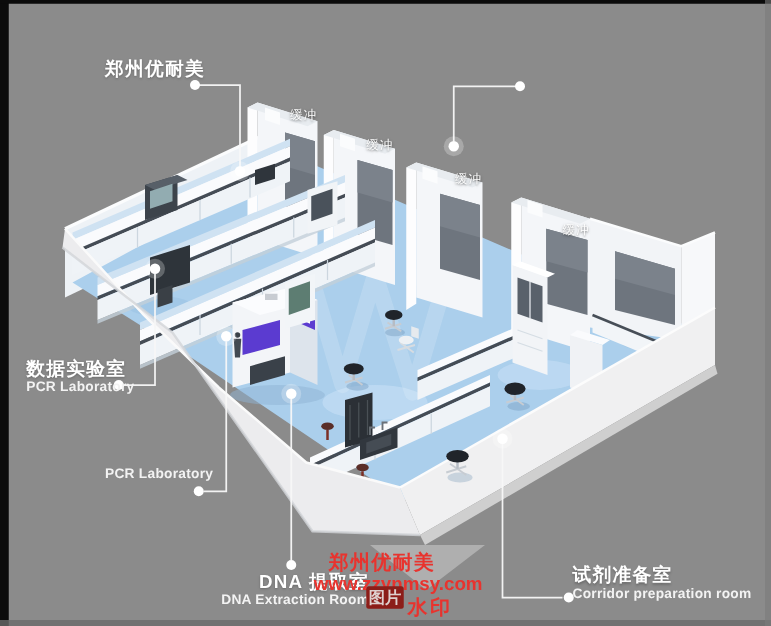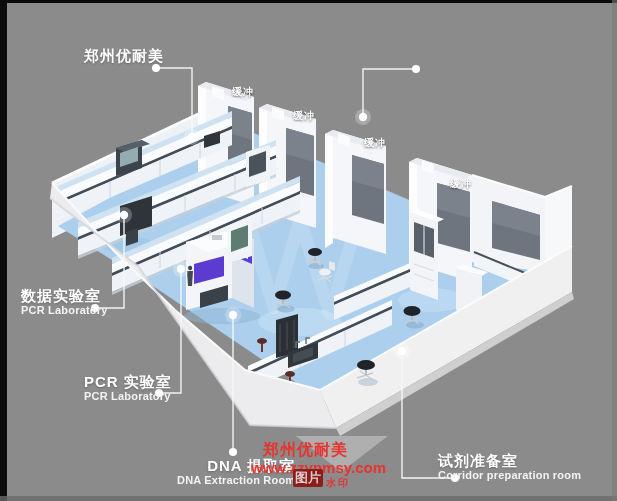--- a/index.html
+++ b/index.html
@@ -16,31 +16,31 @@
   .stage{position:relative;width:617px;height:501px;background:var(--background);overflow:hidden;}
   .stage svg{position:absolute;left:0;top:0;z-index:0;}
 
   
   .callout{position:absolute;z-index:2;color:var(--text-white);line-height:1.15;white-space:nowrap;}
   .callout .zh{font-size:15px;font-weight:bold;letter-spacing:1px;text-shadow:0 1px 2px rgba(0,0,0,.25);}
   .callout .en{font-size:11px;font-weight:bold;color:#f3f3f3;letter-spacing:.2px;}
 
   
   .buffer-tag{position:absolute;z-index:2;transform:translate(-50%,-50%);
-    color:var(--text-white);font-size:10px;font-weight:bold;letter-spacing:1px;
+    color:var(--text-white);font-size:10px;font-weight:normal;letter-spacing:1px;
     text-shadow:0 1px 2px rgba(0,0,0,.55);white-space:nowrap;}
 
   
   .watermark{position:absolute;z-index:3;color:var(--watermark-red);font-weight:bold;white-space:nowrap;}
   .wm-company{left:263px;top:440px;font-size:16px;letter-spacing:1px;}
   .wm-url{left:251px;top:459px;font-size:15px;}
   .wm-stamp{left:253px;top:469px;font-size:13px;padding-left:40px;}
   .wm-stamp .stamp-box{display:inline-block;background:#8c1d18;color:#decfcd;border-radius:2px;
     padding:0 2px;margin-right:1px;}
-  .wm-print{left:326px;top:476px;font-size:10px;letter-spacing:2px;}
+  .wm-print{left:326px;top:476px;font-size:16px;letter-spacing:2px;}
 
   
   .f-floor{fill:var(--floor);}
   .f-win{fill:var(--window-glass);}
   .f-purple{fill:var(--accent-purple);}
   .f-ctop{fill:var(--countertop);}
 </style>
 </head>
 <body>
 
@@ -309,30 +309,29 @@
     <div class="zh">郑州优耐美</div>
   </div>
 
 
   <div class="callout" style="left:21px;top:287px;">
     <div class="zh">数据实验室</div>
     <div class="en">PCR Laboratory</div>
   </div>
 
   <div class="callout" style="left:84px;top:373px;">
-    <div class="zh">PCR 实验室</div>
     <div class="en">PCR Laboratory</div>
   </div>
 
   <div class="callout" style="left:177px;top:457px;text-align:right;">
     <div class="zh">DNA 提取室</div>
     <div class="en">DNA Extraction Room</div>
   </div>
 
-  <div class="callout" style="left:438px;top:452px;">
+  <div class="callout" style="left:458px;top:452px;">
     <div class="zh">试剂准备室</div>
     <div class="en">Corridor preparation room</div>
   </div>
 
   <span class="buffer-tag" style="left:243px;top:92px;">缓冲</span>
   <span class="buffer-tag" style="left:304px;top:116px;">缓冲</span>
   <span class="buffer-tag" style="left:375px;top:143px;">缓冲</span>
   <span class="buffer-tag" style="left:461px;top:184px;">缓冲</span>
 
   <div class="watermark wm-company">郑州优耐美</div>

